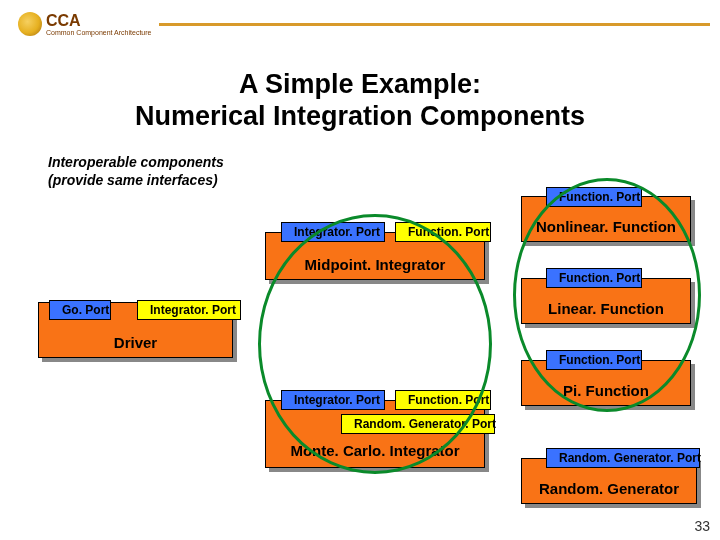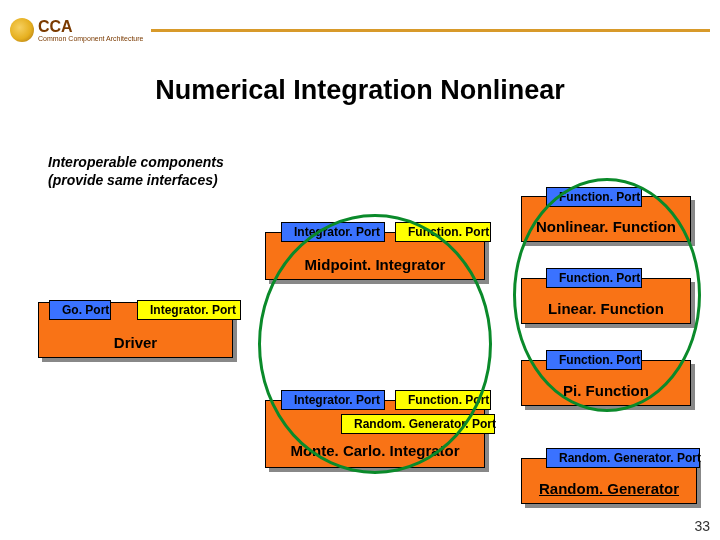--- a/index.html
+++ b/index.html
@@ -7,21 +7,22 @@
     width: 720px;
     height: 540px;
     background: #fff;
     font-family: Arial, Helvetica, sans-serif;
     position: relative;
     overflow: hidden;
   }
   .header {
     display: flex;
     align-items: center;
-    padding: 18px 10px 2px 10px;
+    padding: 12px 10px 2px 10px;
+    margin-left: 8px;
   }
   .logo {
     width: 24px;
     height: 24px;
     border-radius: 50%;
     background: radial-gradient(circle at 40% 40%, #f6d060 0%, #e6b020 55%, #a06a10 100%);
     margin-right: 4px;
     flex-shrink: 0;
   }
   .brand-text .acr {
@@ -105,21 +106,22 @@
 <div class="header">
   <div class="logo"></div>
   <div class="brand-text">
     <div class="acr">CCA</div>
     <div class="sub">Common Component Architecture</div>
   </div>
   <div class="header-line"></div>
 </div>
 
 <div class="title">
-  <div>Numerical Integration Nonlinear</div>
+  <div>A Simple Example:</div>
+  <div>Numerical Integration Components</div>
 </div>
 
 <div class="intro">
   <div>Interoperable components</div>
   <div>(provide same interfaces)</div>
 </div>
 
 <div class="comp" style="left:38px; top:302px; width:195px; height:56px;">
   <span>Driver</span>
 </div>
@@ -147,21 +149,21 @@
 <div class="comp" style="left:521px; top:278px; width:170px; height:46px;">
   <span>Linear. Function</span>
 </div>
 <div class="port blue" style="left:535px; top:268px; width:96px;">Function. Port</div>
 
 <div class="comp" style="left:521px; top:360px; width:170px; height:46px;">
   <span>Pi. Function</span>
 </div>
 <div class="port blue" style="left:535px; top:350px; width:96px;">Function. Port</div>
 
-<div class="comp" style="left:521px; top:458px; width:176px; height:46px;text-decoration:underline;">
+<div class="comp" style="left:521px; top:458px; width:176px; height:46px;">
   <span>Random. Generator</span>
 </div>
 <div class="port blue" style="left:535px; top:448px; width:154px;">Random. Generator. Port</div>
 
 <div class="interop-oval" style="left:258px; top:214px; width:234px; height:260px;"></div>
 <div class="interop-oval" style="left:513px; top:178px; width:188px; height:234px;"></div>
 
 <div class="page-num">33</div>
 
 </body></html>

